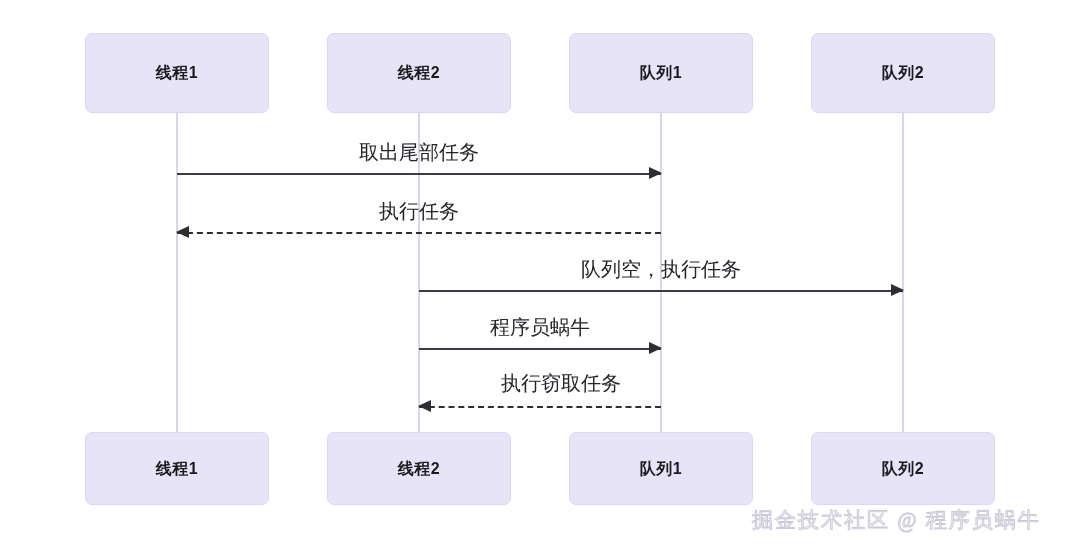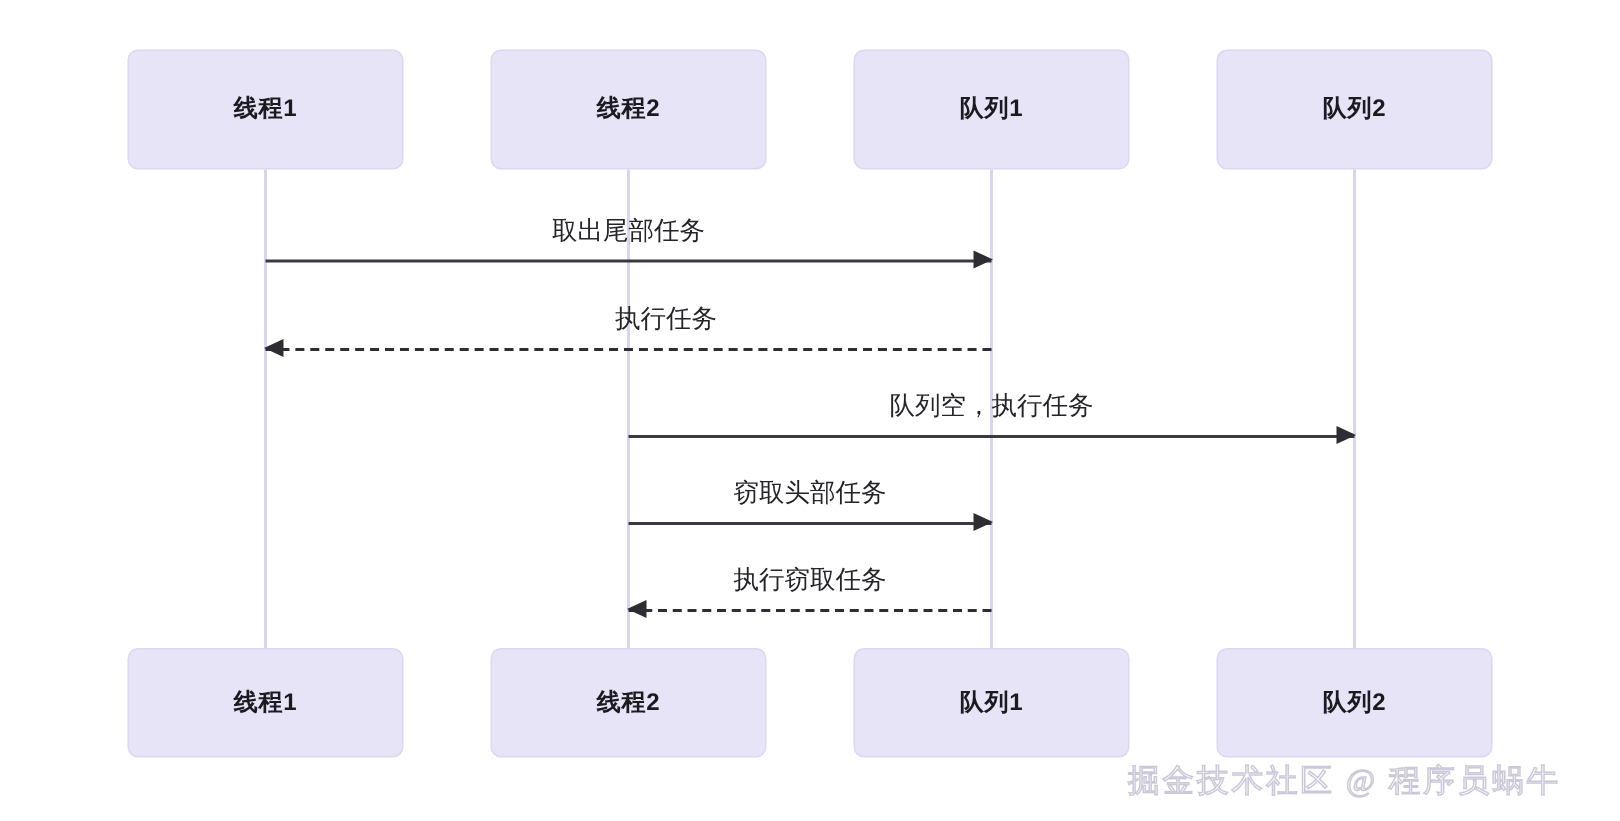--- a/index.html
+++ b/index.html
@@ -64,21 +64,21 @@
   .msg.to-right .head {
     right: -1px;
     border-left: 13px solid #2d2d33;
   }
   .msg.to-left .head {
     left: -1px;
     border-right: 13px solid #2d2d33;
   }
   .msg-label {
     position: absolute;
-    font-size: 17px;
+    font-size: 20px;
     font-weight: 400;
     color: #24242a;
     white-space: nowrap;
     text-align: center;
     line-height: 1;
     transform: translate(-50%, -100%);
   }
   .watermark {
     position: absolute;
     font-size: 21px;
@@ -130,35 +130,35 @@
   <div class="msg to-right" style="left:177px; top:173px; width:484px;">
     <div class="line" style="width:484px;"></div>
     <div class="head"></div>
   </div>
   <div class="msg-label" style="left:419px; top:162px;">取出尾部任务</div>
 
   <div class="msg dashed to-left" style="left:177px; top:232px; width:484px;">
     <div class="line" style="width:484px;"></div>
     <div class="head"></div>
   </div>
-  <div class="msg-label" style="left:444px; top:221px;">执行任务</div>
+  <div class="msg-label" style="left:419px; top:221px;">执行任务</div>
 
   <div class="msg to-right" style="left:419px; top:290px; width:484px;">
     <div class="line" style="width:484px;"></div>
     <div class="head"></div>
   </div>
   <div class="msg-label" style="left:661px; top:279px;">队列空，执行任务</div>
 
   <div class="msg to-right" style="left:419px; top:348px; width:242px;">
     <div class="line" style="width:242px;"></div>
     <div class="head"></div>
   </div>
-  <div class="msg-label" style="left:540px; top:337px;">窃取头部任务</div>
+  <div class="msg-label" style="left:540px; top:337px;">程序员蜗牛</div>
 
   <div class="msg dashed to-left" style="left:419px; top:406px; width:242px;">
     <div class="line" style="width:242px;"></div>
     <div class="head"></div>
   </div>
-  <div class="msg-label" style="left:540px; top:395px;">执行窃取任务</div>
+  <div class="msg-label" style="left:561px; top:395px;font-family:Liberation Mono, monospace;">执行窃取任务</div>
 
   <div class="watermark" style="left:752px; top:506px;">掘金技术社区 @ 程序员蜗牛</div>
 
 </div>
 
 </body></html>

